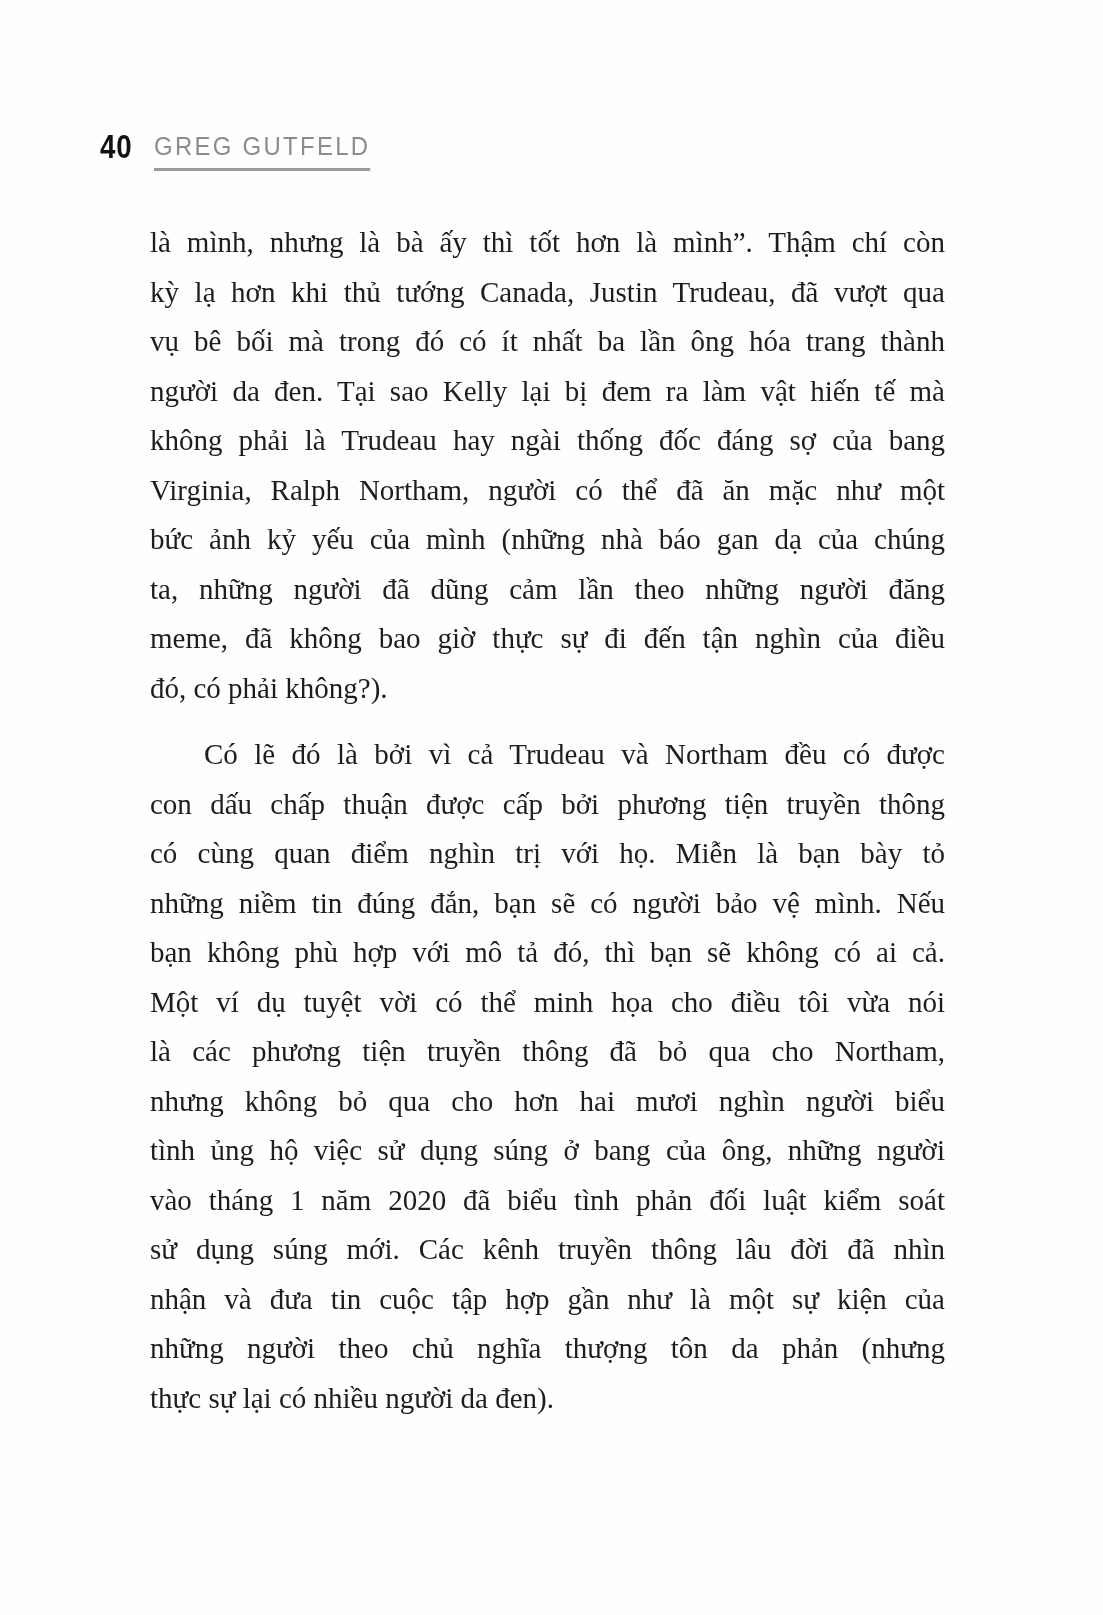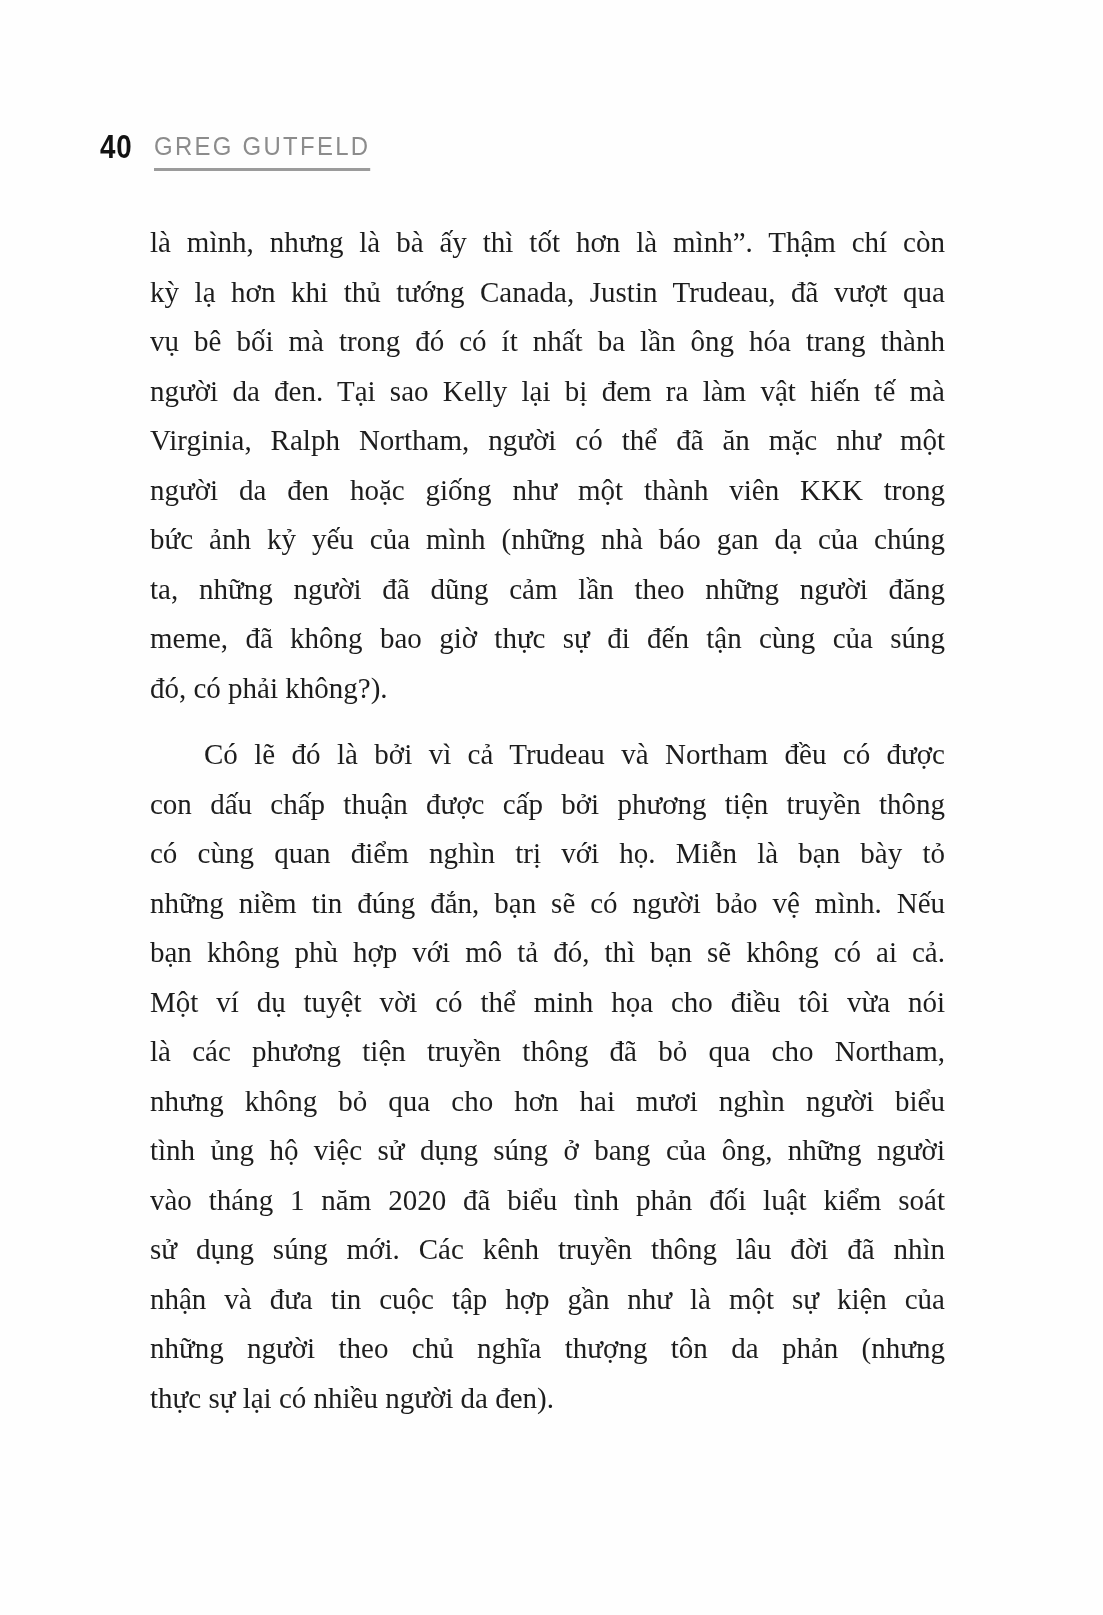--- a/index.html
+++ b/index.html
@@ -84,25 +84,25 @@
   <span class="page-number">40</span>
   <span class="author-name">GREG GUTFELD</span>
 </header>
 
 <main class="page-body">
     <div class="paragraph">
       <div class="line first">là mình, nhưng là bà ấy thì tốt hơn là mình”. Thậm chí còn</div>
       <div class="line">kỳ lạ hơn khi thủ tướng Canada, Justin Trudeau, đã vượt qua</div>
       <div class="line">vụ bê bối mà trong đó có ít nhất ba lần ông hóa trang thành</div>
       <div class="line">người da đen. Tại sao Kelly lại bị đem ra làm vật hiến tế mà</div>
+      <div class="line">không phải là Trudeau hay ngài thống đốc đáng sợ của bang</div>
       <div class="line">Virginia, Ralph Northam, người có thể đã ăn mặc như một</div>
-      <div class="line">người da đen hoặc giống như một thành viên KKK trong</div>
       <div class="line">bức ảnh kỷ yếu của mình (những nhà báo gan dạ của chúng</div>
       <div class="line">ta, những người đã dũng cảm lần theo những người đăng</div>
-      <div class="line">meme, đã không bao giờ thực sự đi đến tận cùng của súng</div>
+      <div class="line">meme, đã không bao giờ thực sự đi đến tận nghìn của điều</div>
       <div class="line last">đó, có phải không?).</div>
     </div>
     <div class="paragraph indented">
       <div class="line first">Có lẽ đó là bởi vì cả Trudeau và Northam đều có được</div>
       <div class="line">con dấu chấp thuận được cấp bởi phương tiện truyền thông</div>
       <div class="line">có cùng quan điểm nghìn trị với họ. Miễn là bạn bày tỏ</div>
       <div class="line">những niềm tin đúng đắn, bạn sẽ có người bảo vệ mình. Nếu</div>
       <div class="line">bạn không phù hợp với mô tả đó, thì bạn sẽ không có ai cả.</div>
       <div class="line">Một ví dụ tuyệt vời có thể minh họa cho điều tôi vừa nói</div>
       <div class="line">là các phương tiện truyền thông đã bỏ qua cho Northam,</div>

